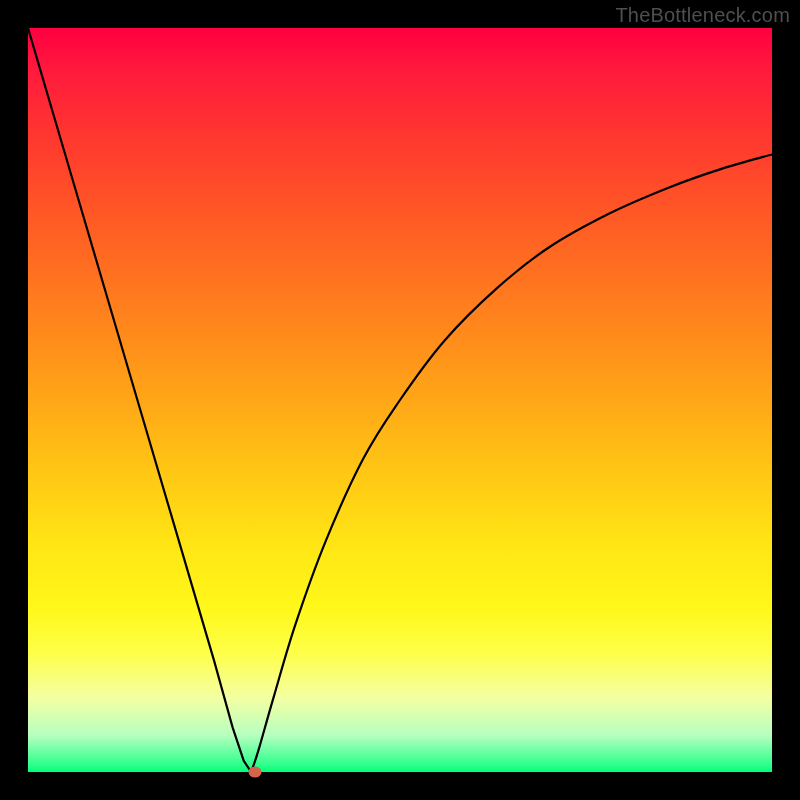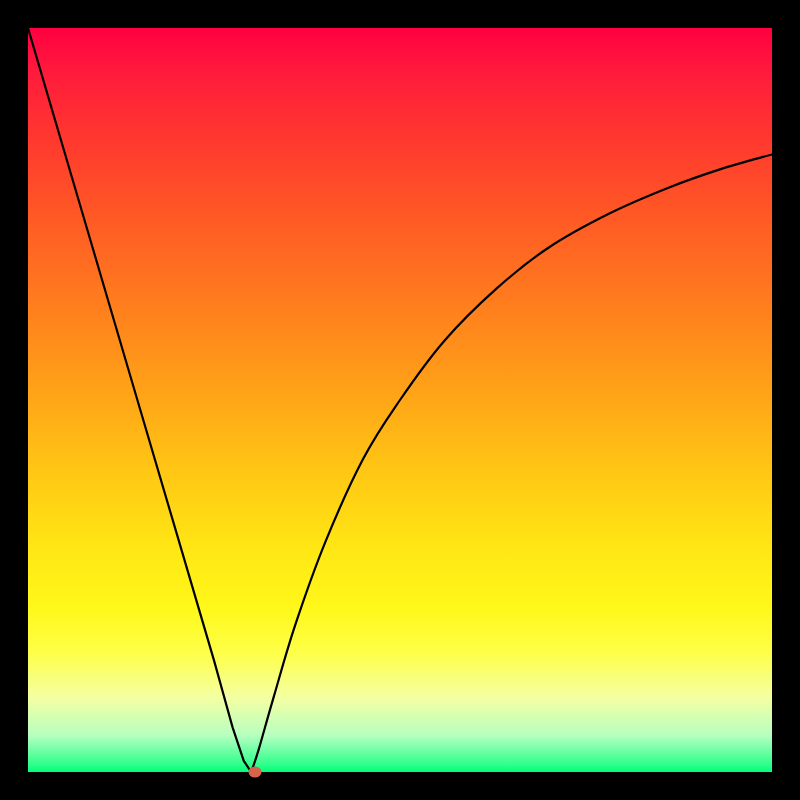--- a/index.html
+++ b/index.html
@@ -65,19 +65,20 @@
     border-radius: 50%;
     background: #d6634b;
     z-index: 4;
     transform: translate(-50%, -50%);
   }
 </style>
 </head>
 <body>
 
 <div class="frame">
+  <div class="watermark">TheBottleneck.com</div>
   <div class="plot">
     <svg class="curve" viewBox="0 0 744 744" preserveAspectRatio="none">
       <path id="curve-path" fill="none" stroke="#000" stroke-width="2.2" stroke-linejoin="round" stroke-linecap="round" d="M 0.00 0.00 L 37.20 126.48 L 74.40 252.96 L 111.60 379.44 L 148.80 505.92 L 186.00 632.40 L 204.60 699.36 L 215.76 732.84 L 223.20 744.00 L 223.20 744.00 C 224.54 739.98, 226.62 735.07, 230.64 721.68 C 234.66 708.29, 238.82 692.37, 245.52 669.60 C 252.22 646.83, 258.47 623.32, 267.84 595.20 C 277.21 567.08, 285.55 542.82, 297.60 513.36 C 309.65 483.90, 321.41 456.96, 334.80 431.52 C 348.19 406.08, 357.27 393.43, 372.00 372.00 C 386.73 350.57, 399.23 332.57, 416.64 312.48 C 434.05 292.39, 449.97 277.14, 468.72 260.40 C 487.47 243.66, 500.71 232.87, 520.80 219.48 C 540.89 206.09, 558.89 196.71, 580.32 186.00 C 601.75 175.29, 619.75 168.00, 639.84 159.96 C 659.93 151.92, 673.17 147.39, 691.92 141.36 C 710.67 135.33, 734.63 129.16, 744.00 126.48"></path>
     </svg>
     <div id="marker" class="marker" style="left: 226.92px; top: 744px;"></div>
   </div>
 </div>
 
 </body></html>

